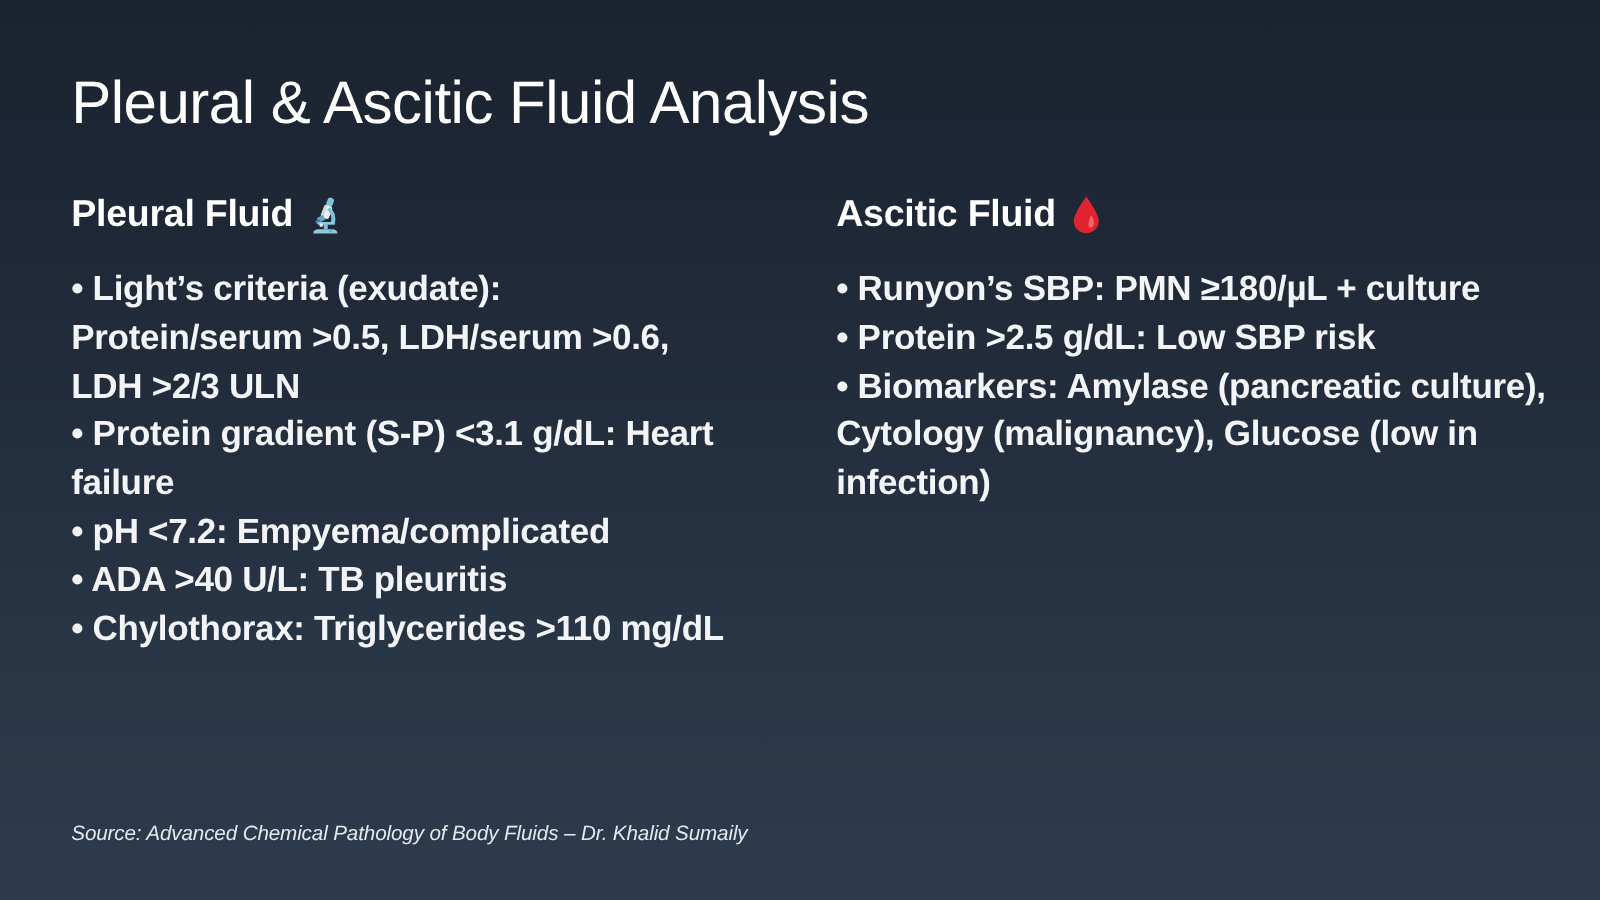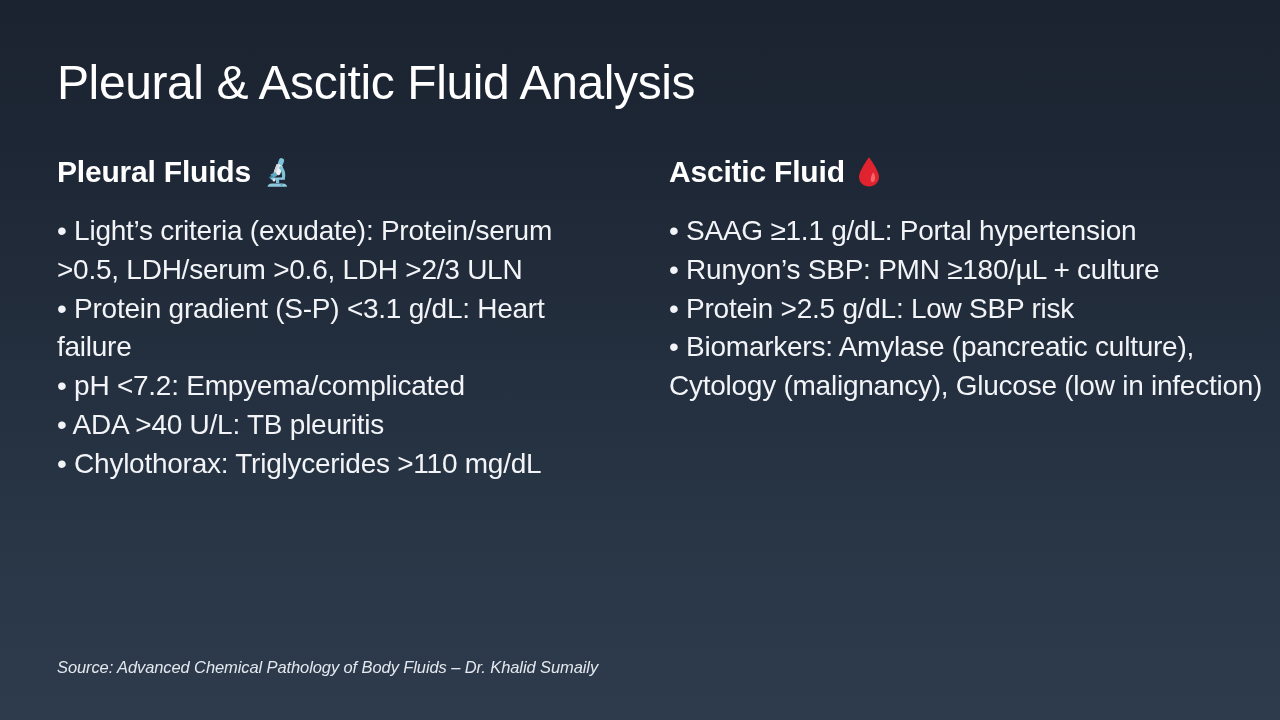--- a/index.html
+++ b/index.html
@@ -89,21 +89,21 @@
     display:inline-flex;
     align-items:center;
     width:30px;
     height:32px;
   }
   .col-emoji svg { display:block; }
 
   .bullets {
     margin-top:20px;
     font-size:28px;
-    font-weight:400;
+    font-weight:700;
     line-height:38.8px;
     letter-spacing:-0.25px;
     color:#f2f4f7;
   }
 
   .bullet {
     text-indent:0;
   }
 
   
@@ -125,21 +125,21 @@
 
 <div class="slide">
 
   <h1 class="slide-title">Pleural &amp; Ascitic Fluid Analysis</h1>
 
   <div class="columns">
 
     <div class="column left">
 
       <div class="col-header">
-        <span>Pleural Fluids</span>
+        <span>Pleural Fluid</span>
         <span class="col-emoji">
           <svg width="30" height="32" viewBox="0 0 30 32" xmlns="http://www.w3.org/2000/svg">
 
             <g transform="rotate(20 16 12)">
               <rect x="14.2" y="1.5" width="5.2" height="7.5" rx="2.2" fill="#7fc3da"></rect>
               <rect x="13.4" y="8.2" width="6.8" height="10.5" rx="2" fill="#eef3f6"></rect>
               <rect x="13.4" y="8.2" width="2.6" height="10.5" rx="1.2" fill="#cfd9de"></rect>
             </g>
 
             <path d="M8.4 18.6 l5.0 -2.6 l2.0 3.6 l-5.0 2.6 z" fill="#5fa9c4"></path>
@@ -173,21 +173,20 @@
         <span>Ascitic Fluid</span>
         <span class="col-emoji">
           <svg width="26" height="32" viewBox="0 0 26 32" xmlns="http://www.w3.org/2000/svg">
             <path d="M13 1.2 C13 1.2 3.0 14.6 3.0 20.8 C3.0 26.6 7.6 30.6 13 30.6 C18.4 30.6 23.0 26.6 23.0 20.8 C23.0 14.6 13 1.2 13 1.2 Z" fill="#e0232f"></path>
             <path d="M17.1 16.2 C18.9 18.6 19.6 21.4 18.9 23.8 C18.4 25.6 17.1 26.6 16.0 26.1 C14.8 25.6 14.4 23.8 14.9 21.8 C15.3 19.9 16.1 17.8 17.1 16.2 Z" fill="#f4646a"></path>
           </svg>
         </span>
       </div>
 
       <div class="bullets">
-        <div class="bullet">• SAAG ≥1.1 g/dL: Portal hypertension</div>
         <div class="bullet">• Runyon’s SBP: PMN ≥180/µL + culture</div>
         <div class="bullet">• Protein &gt;2.5 g/dL: Low SBP risk</div>
         <div class="bullet">• Biomarkers: Amylase (pancreatic culture), Cytology (malignancy), Glucose (low in infection)</div>
       </div>
     </div>
 
   </div>
 
   <div class="footer-source">Source: Advanced Chemical Pathology of Body Fluids – Dr. Khalid Sumaily</div>
 

